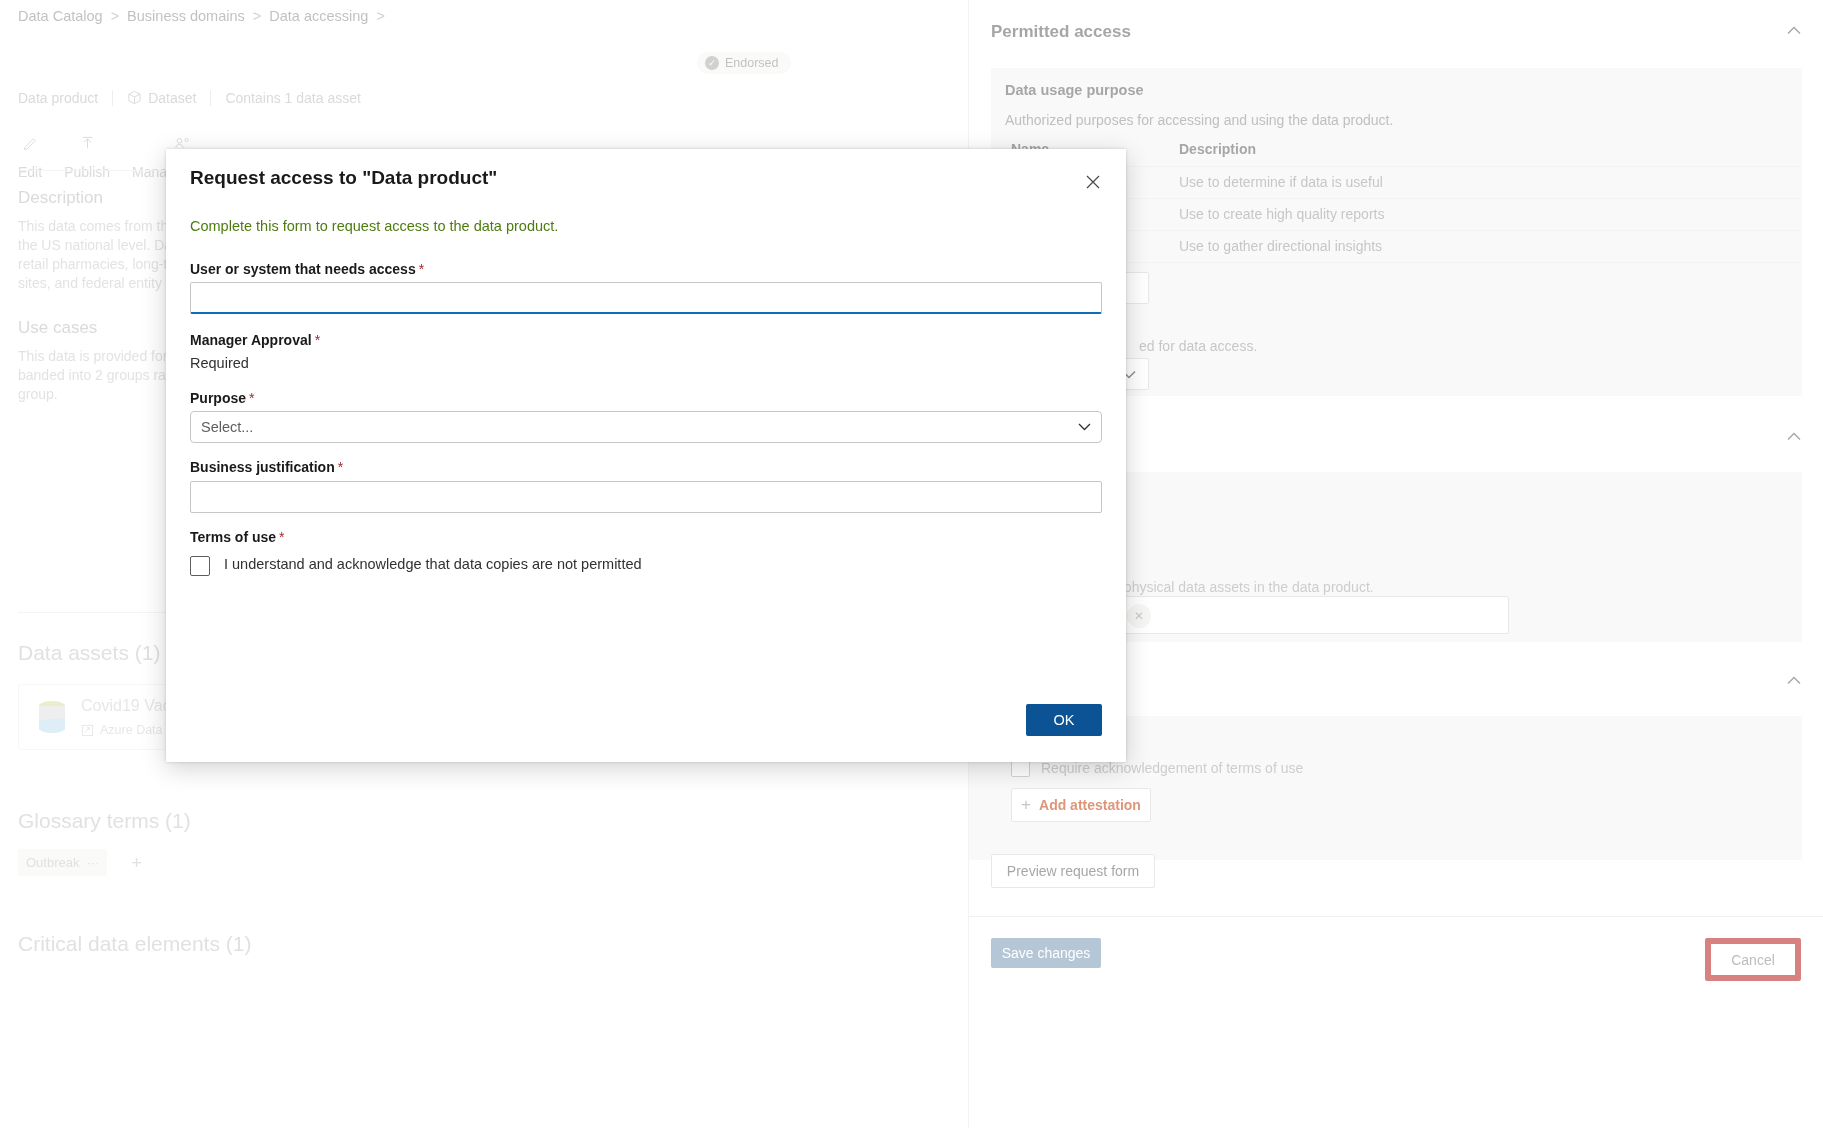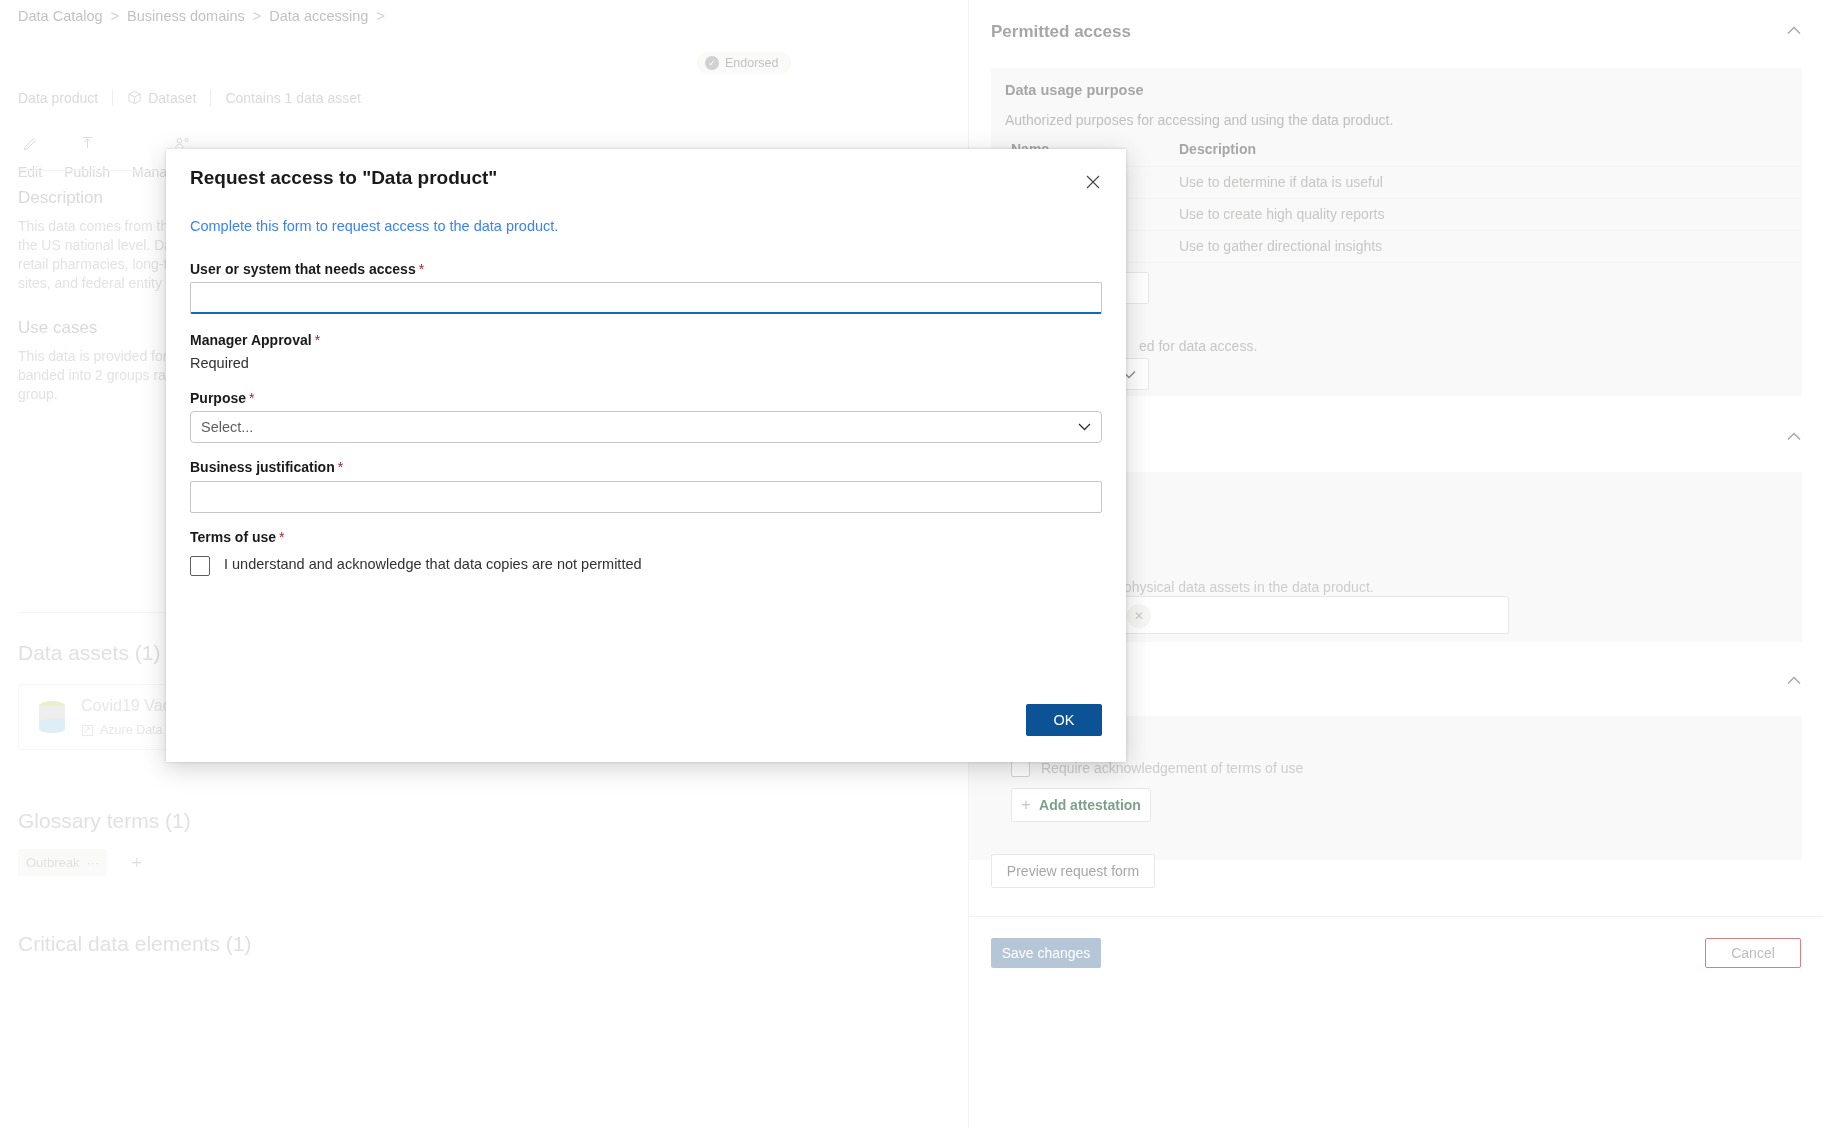--- a/index.html
+++ b/index.html
@@ -184,23 +184,23 @@
   .rp-save {
     position: absolute; left: 22px; top: 938px;
     width: 110px; height: 30px;
     background: #7a9ab8; color: #ffffff;
     border: none; border-radius: 2px;
     font-size: 14px; font-family: inherit;
     display: flex; align-items: center; justify-content: center;
   }
   .rp-cancel {
     position: absolute; right: 22px; top: 938px;
-    width: 96px; height: 30px;
+    width: 96px; height: 43px;
     background: #ffffff; color: #8a8886;
-    border: 1px solid #b91c1c; border-radius: 2px;
+    border: 6px solid #b91c1c; border-radius: 2px;
     font-size: 14px; font-family: inherit;
     display: flex; align-items: center; justify-content: center;
   }
   .rp-foot-line {
     position: absolute; left: 0; top: 916px;
     width: 855px; height: 1px; background: #e8e6e4;
   }
 
   
   .modal {
@@ -216,21 +216,21 @@
   }
   .modal-close {
     position: absolute; right: 16px; top: 16px;
     width: 34px; height: 34px;
     display: flex; align-items: center; justify-content: center;
     background: transparent; border: none; cursor: pointer;
     color: #4a4947; font-size: 16px; font-family: inherit;
   }
   .modal-sub {
     position: absolute; left: 24px; top: 69px;
-    font-size: 14.5px; color: #3b82f6;
+    font-size: 14.5px; color: #4d7c0f;
   }
   .fld-label {
     position: absolute; left: 24px;
     font-size: 14px; font-weight: 700; color: #1b1a19;
     white-space: nowrap;
   }
   .req { color: #a4262c; font-weight: 400; margin-left: 3px; }
   .fld-value {
     position: absolute; left: 24px;
     font-size: 14.5px; color: #323130;
@@ -436,21 +436,21 @@
         </svg>
     </div>
     <div class="rp-card" style="left:0px;top:716px;width:833px;height:144px"></div>
     <div class="rp-txt" style="left:100px;top:736px">pies</div>
 
     <div class="rp-check" style="left:42px;top:758px"></div>
     <div class="rp-txt" style="left:72px;top:760px">Require acknowledgement of terms of use</div>
 
     <div class="rp-btn" style="left:42px;top:788px;width:140px;height:34px">
       <span style="font-size:17px;color:#9b9997">+</span>
-      <span style="font-weight:600;color:#14532d">Add attestation</span>
+      <span style="font-weight:600;color:#c2410c">Add attestation</span>
     </div>
 
     <div class="rp-btn" style="left:22px;top:854px;width:164px;height:34px">
       <span style="color:#605e5c">Preview request form</span>
     </div>
 
     <div class="rp-foot-line"></div>
     <button class="rp-save">Save changes</button>
     <button class="rp-cancel">Cancel</button>
   </div>

